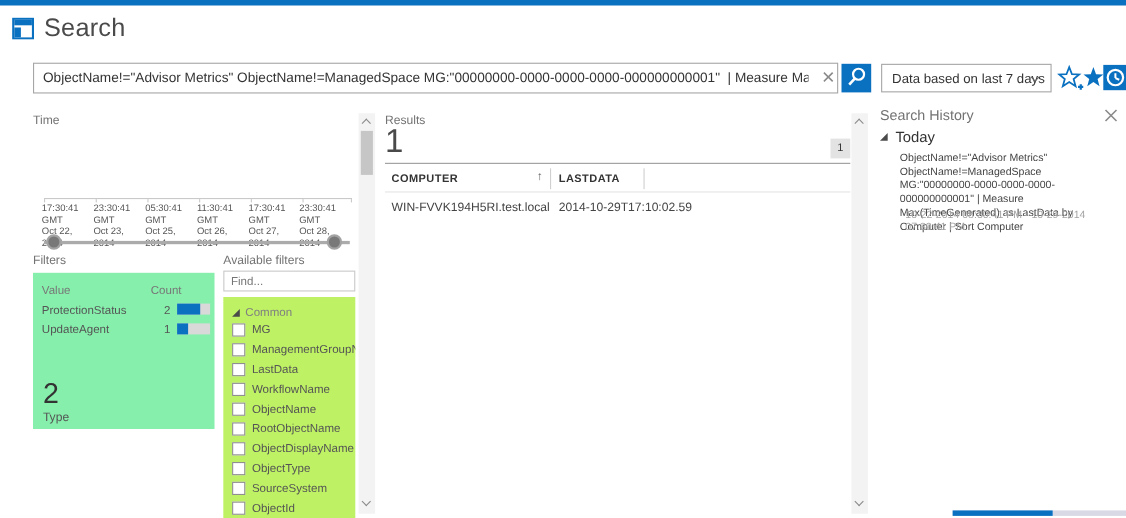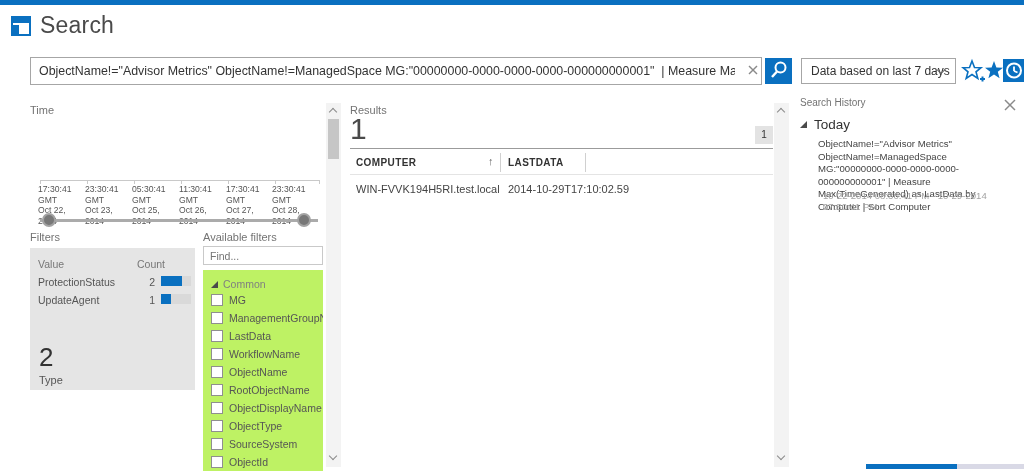--- a/index.html
+++ b/index.html
@@ -41,21 +41,21 @@
   .cbar { position:absolute; bottom:0; width:10px; background:#0a70c0; }
   #axis { left:40px; top:180px; width:280px; height:1px; background:#c9c9c9; }
   .tickmark { position:absolute; top:181px; width:1px; height:3px; background:#c9c9c9; }
   .ticklabel { position:absolute; top:184px; width:48px; text-align:left; font-size:8.6px; line-height:10.5px; color:#555; }
 
   
   #slider-track { left:40px; top:219px; width:278px; height:3px; background:#ababab; }
   .knob { position:absolute; top:213px; width:14px; height:14px; border-radius:50%; background:#787878; border:2px solid #a3a3a3; cursor:pointer; }
 
   
-  #filters-panel { left:30px; top:248px; width:165px; height:142px; background:#e5e5e5; }
+  #filters-panel { left:30px; top:248px; width:165px; height:142px; background:#86efac; }
   .fhead { position:absolute; font-size:10.5px; color:#777; }
   .frow-name { position:absolute; left:8px; font-size:10.5px; color:#555; }
   .frow-count { position:absolute; font-size:10.5px; color:#555; width:20px; text-align:right; }
   .ftrack { position:absolute; width:30px; height:10px; background:#d9d9d9; }
   .ffill { height:10px; background:#0a70c0; }
   #type-count { position:absolute; left:9px; top:94px; font-size:26px; font-weight:300; color:#333; }
   #type-label { position:absolute; left:9px; top:126px; font-size:11px; color:#555; }
 
   
   #find-input { left:203px; top:246px; width:120px; height:19px; border:1px solid #c9c9c9; font-size:10.5px; color:#555; padding:0 6px; outline:none; font-family:"Liberation Sans",sans-serif; }
@@ -76,21 +76,21 @@
   #page-badge { left:755px; top:126px; width:18px; height:18px; background:#e3e3e3; font-size:10px; color:#333; text-align:center; line-height:18px; cursor:pointer; }
   #hero-rule { left:350px; top:148px; width:423px; height:1px; background:#9b9b9b; }
   .th { position:absolute; top:157px; font-size:10px; font-weight:bold; color:#333; letter-spacing:.4px; }
   .colsep { position:absolute; top:153px; width:1px; height:19px; background:#d0d0d0; }
   #hdr-rule { left:350px; top:174px; width:423px; height:1px; background:#e4e4e4; }
   .td { position:absolute; top:183px; font-size:11px; color:#444; }
   #sort-arrow { position:absolute; left:488px; top:155px; font-size:11px; color:#666; }
   #sort-arrow::before { content:"\2191"; }
 
   
-  #hist-title { left:800px; top:97px; font-size:10px; color:#737373; }
+  #hist-title { left:800px; top:97px; font-size:13px; color:#737373; }
   #hist-close { left:1003px; top:98px; width:14px; height:14px; cursor:pointer; }
   #today-row { left:800px; top:117px; display:flex; align-items:flex-start; gap:7px; cursor:pointer; }
   #today-label { font-size:13.5px; color:#333; }
   #hist-query { left:818px; top:138px; width:196px; font-size:9.6px; line-height:12.6px; color:#444; cursor:pointer; word-wrap:break-word; }
   #hist-range { left:823px; top:190px; font-size:9.6px; color:#a3a3a3; }
   #hscroll-track { left:957px; top:464px; width:67px; height:5px; background:#d9d9e6; }
   #hscroll-thumb { left:866px; top:464px; width:91px; height:5px; background:#0a70c0; cursor:pointer; }
 </style>
 </head>
 <body>

